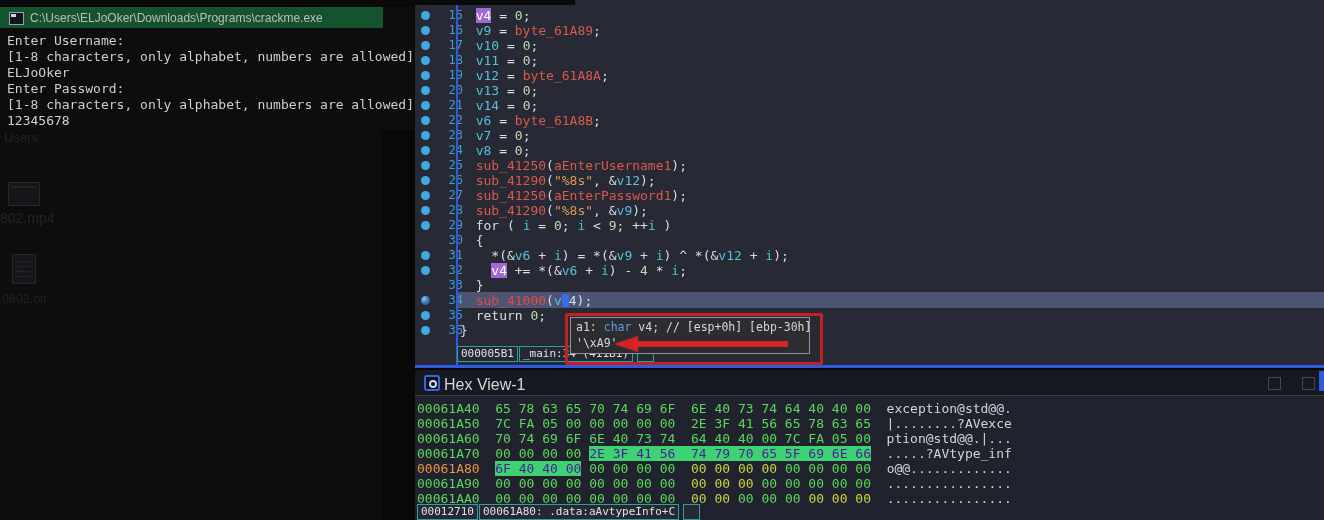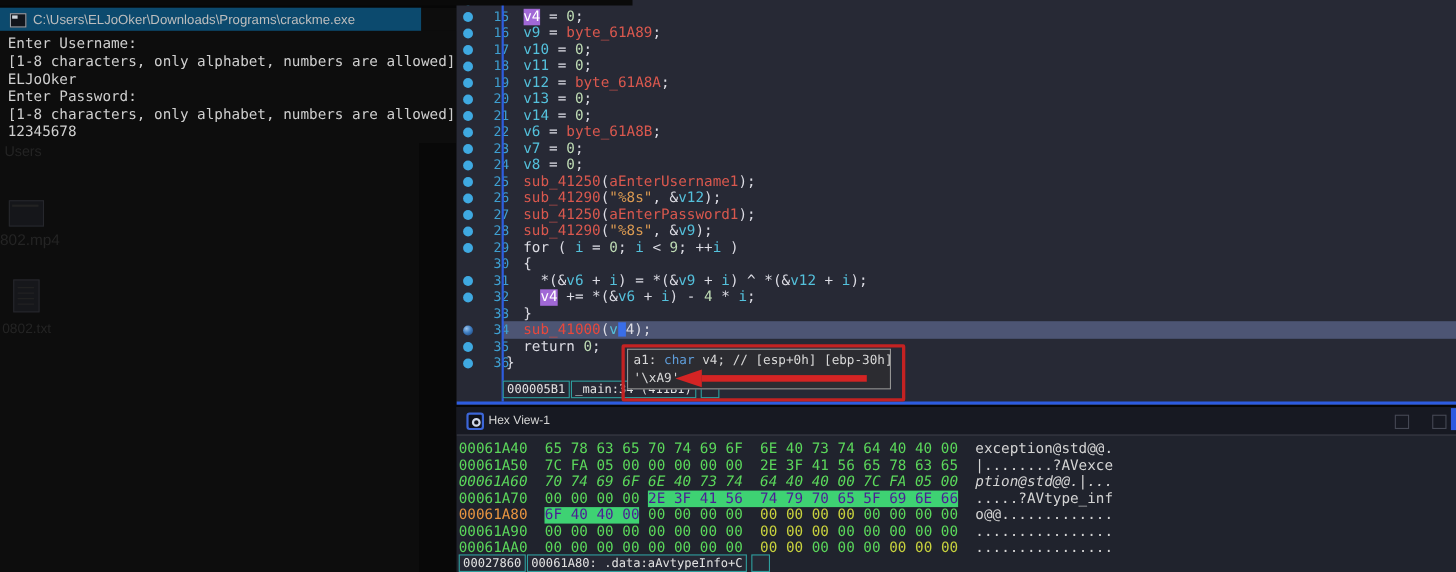--- a/index.html
+++ b/index.html
@@ -1,21 +1,21 @@
 <!DOCTYPE html>
 <html><head>
 <meta charset="utf-8">
 <style>
   html,body{margin:0;padding:0;}
   body{width:1324px;height:520px;background:#070707;overflow:hidden;position:relative;
        font-family:"Liberation Sans",sans-serif;}
   .a{position:absolute;}
   
   #console-win{left:0;top:7px;width:415px;height:513px;background:#0d0d0d;}
-  #console-titlebar{left:0;top:0;width:383px;height:21px;background:#0c4a6e;}
+  #console-titlebar{left:0;top:0;width:383px;height:21px;background:#14532d;}
   #console-title{left:30px;top:4px;font-size:12px;color:#bdbdbd;white-space:nowrap;}
   #console-title-icon{left:9px;top:5px;width:13px;height:11px;background:#12151c;border:1px solid #9aa0a8;}
   #console-title-icon .pane{position:absolute;left:1px;top:1px;width:5px;height:3px;background:#cdd3da;}
   #console-titlebar-right{left:383px;top:0;width:32px;height:21px;background:#0d0d0d;}
   #console-output{left:7px;top:26px;}
   .conline{position:absolute;left:0;white-space:pre;font:13px "DejaVu Sans Mono",monospace;
            line-height:16px;color:#cfcfcf;}
   #console-right-shade{left:381px;top:123px;width:34px;height:390px;background:#080808;}
   
   .ghost{color:#242424;white-space:nowrap;font-family:"Liberation Sans",sans-serif;}
@@ -46,21 +46,21 @@
   #tooltip{left:570px;top:317px;width:238px;height:35px;background:#2c2c31;border:1px solid #949494;z-index:11;}
   .tipline{position:absolute;left:5px;font:11.5px "DejaVu Sans Mono",monospace;line-height:16px;
            color:#d8d8d8;white-space:pre;}
   .tiptype{color:#5f9edb;}
   #anno-arrow-head{left:614px;top:336px;width:0;height:0;border-top:8px solid transparent;
            border-bottom:8px solid transparent;border-right:24px solid #d42424;z-index:12;}
   #anno-arrow-tail{left:638px;top:341px;width:150px;height:6px;background:#d42424;z-index:12;}
   
   #hex-panel{left:415px;top:370px;width:909px;height:150px;background:#20232d;overflow:hidden;}
   #hex-titlebar{left:0;top:0;width:909px;height:25px;background:#171922;}
-  #hex-title{left:29px;top:6px;font-size:11px;color:#d6d6d6;white-space:nowrap;}
+  #hex-title{left:29px;top:6px;font-size:16px;color:#d6d6d6;white-space:nowrap;}
   #hex-title-icon{left:9px;top:5px;width:12px;height:12px;background:#0e111a;border:2px solid #3c66d8;border-radius:3px;}
   #hex-title-icon .ring{position:absolute;left:3px;top:3px;width:4px;height:4px;border:2px solid #d0d8e8;border-radius:50%;}
   .winbtn{position:absolute;top:7px;width:11px;height:11px;border:1px solid #454854;}
   #hex-pin{left:904px;top:1px;width:5px;height:20px;background:#2d5ce0;}
   #hex-title-border{left:0;top:25px;width:909px;height:1px;background:#3a3d47;}
   .hrow{position:absolute;left:2px;font:13px "DejaVu Sans Mono",monospace;line-height:15px;
         white-space:pre;color:#5bd75b;}
   .haddr{color:#5bd75b}.haddr.cur{color:#e89440}
   .hsel{background:#3ed273;color:#4c1d95;}
   .hyel{color:#c8d23e}
@@ -244,22 +244,22 @@
       </div>
     <div class="a" id="hex-title">Hex View-1</div>
     <div class="winbtn" style="left:853px;"></div>
     <div class="winbtn" style="left:887px;"></div>
     <div class="a" id="hex-pin"></div>
   </div>
   <div class="a" id="hex-title-border"></div>
   <div class="a" id="hex-rows">
       <div class="hrow" style="top: 31px;"><span class="haddr">00061A40  </span><span>65 78 63 65 70 74 69 6F  6E 40 73 74 64 40 40 00</span><span class="hascii">  exception@std@@.</span></div>
       <div class="hrow" style="top: 46px;"><span class="haddr">00061A50  </span><span>7C FA 05 00 00 00 00 00  2E 3F 41 56 65 78 63 65</span><span class="hascii">  |........?AVexce</span></div>
-      <div class="hrow" style="top: 61px; font-style: italic;"><span class="haddr">00061A60  </span><span>70 74 69 6F 6E 40 73 74  64 40 40 00 7C FA 05 00</span><span class="hascii">  ption@std@@.|...</span></div>
+      <div class="hrow" style="top: 61px;"><span class="haddr">00061A60  </span><span>70 74 69 6F 6E 40 73 74  64 40 40 00 7C FA 05 00</span><span class="hascii">  ption@std@@.|...</span></div>
       <div class="hrow" style="top: 76px;"><span class="haddr">00061A70  </span><span>00 00 00 00 </span><span class="hsel">2E 3F 41 56  74 79 70 65 5F 69 6E 66</span><span class="hascii">  .....?AVtype_inf</span></div>
       <div class="hrow" style="top: 91px;"><span class="haddr cur">00061A80  </span><span class="hsel">6F 40 40 00</span><span> 00 00 00 00  </span><span class="hyel">00</span><span> </span><span class="hyel">00</span><span> </span><span class="hyel">00</span><span> </span><span class="hyel">00</span><span> 00 00 00 00</span><span class="hascii">  o@@.............</span></div>
       <div class="hrow" style="top: 106px;"><span class="haddr">00061A90  </span><span>00 00 00 00 00 00 00 00  </span><span class="hyel">00</span><span> </span><span class="hyel">00</span><span> </span><span class="hyel">00</span><span> 00 00 00 00 00</span><span class="hascii">  ................</span></div>
       <div class="hrow" style="top: 121px;"><span class="haddr">00061AA0  </span><span>00 00 00 00 00 00 00 00  </span><span class="hyel">00</span><span> </span><span class="hyel">00</span><span> 00 00 00 </span><span class="hyel">00</span><span> </span><span class="hyel">00</span><span> </span><span class="hyel">00</span><span class="hascii">  ................</span></div>
     </div>
-  <div class="sbox" style="left:2px;top:134px;">00027860</div>
+  <div class="sbox" style="left:2px;top:134px;">00012710</div>
   <div class="sbox" style="left:64px;top:134px;">00061A80: .data:aAvtypeInfo+C</div>
   <div class="sbox" style="left:268px;top:134px;width:9px;"></div>
 </div>
 
 </body></html>

